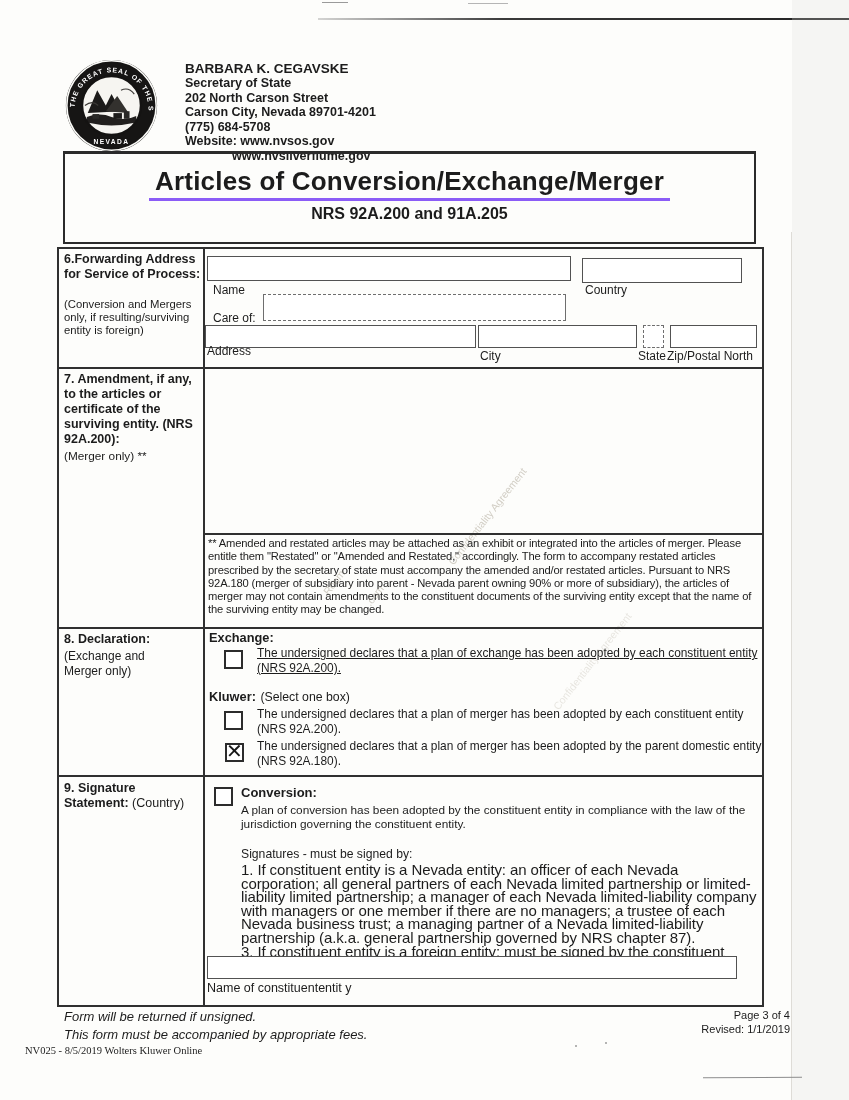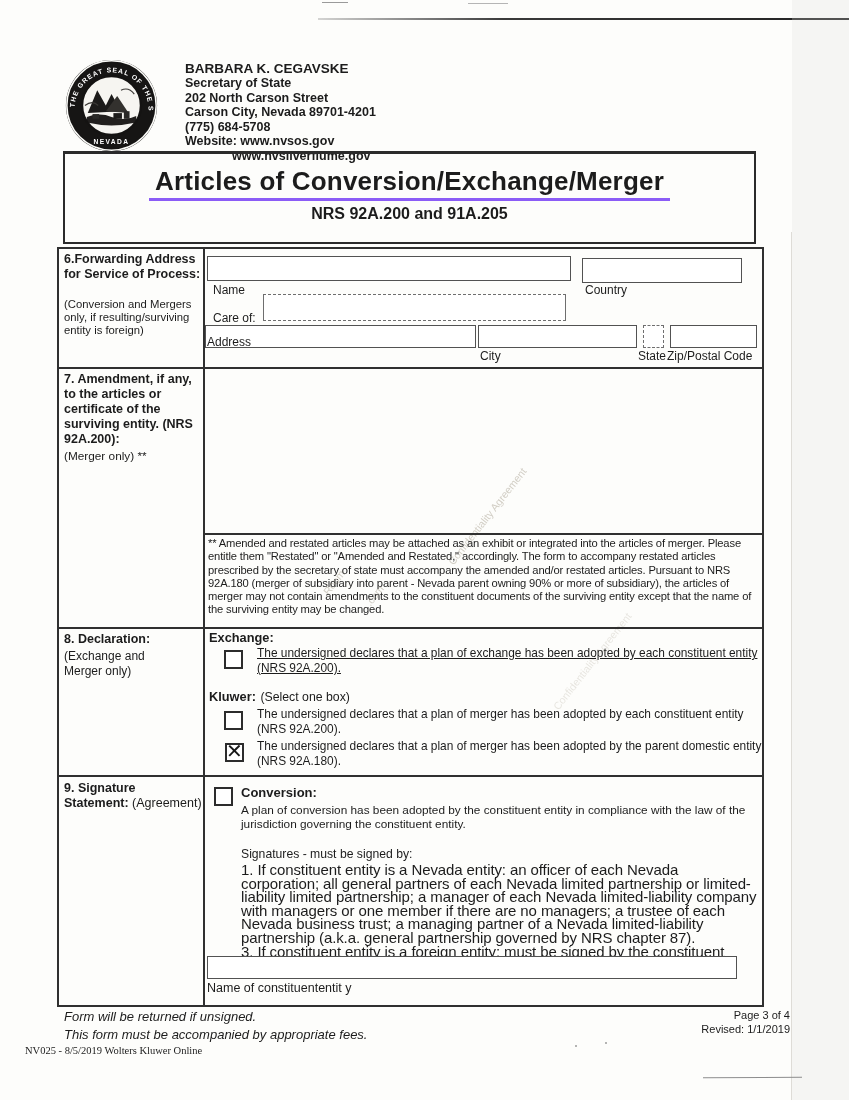--- a/index.html
+++ b/index.html
@@ -123,24 +123,24 @@
   <div class="abs flabel" style="left:213px;top:283px;">Name</div>
   <div class="abs flabel" style="left:585px;top:283px;">Country</div>
 
   <div class="abs flabel" style="left:213px;top:299px;margin-top:12px;">Care of:</div>
   <div class="abs inputbox careof" style="left:263px;top:294px;width:301px;height:25px;"></div>
 
   <div class="abs inputbox" style="left:205px;top:325px;width:269px;height:21px;"></div>
   <div class="abs inputbox" style="left:478px;top:325px;width:157px;height:21px;"></div>
   <div class="abs inputbox dashed" style="left:643px;top:325px;width:19px;height:21px;"></div>
   <div class="abs inputbox" style="left:670px;top:325px;width:85px;height:21px;"></div>
-  <div class="abs flabel" style="left:207px;top:335px;">Address</div>
+  <div class="abs flabel" style="left:207px;top:344px;">Address</div>
   <div class="abs flabel" style="left:480px;top:349px;">City</div>
   <div class="abs flabel" style="left:638px;top:349px;">State</div>
-  <div class="abs flabel" style="left:667px;top:349px;">Zip/Postal Code</div>
+  <div class="abs flabel" style="left:667px;top:349px;">Zip/Postal North</div>
 
   <div class="abs rowlabel" style="left:64px;top:372px;width:143px;">7. Amendment,  if any, to the articles or certificate of the surviving entity. (NRS 92A.200):</div>
   <div class="abs rownote" style="left:64px;top:450px;width:143px;font-size:11.8px;">(Merger only) **</div>
   <div class="abs" style="left:203px;top:367px;width:559px;height:166px;"></div>
   <div class="abs" style="left:208px;top:537px;width:549px;font-size:11.2px;line-height:13.3px;letter-spacing:-0.15px;">** Amended and restated articles may be attached as an exhibit or integrated into the articles of merger. Please entitle them "Restated" or "Amended and Restated," accordingly. The form to accompany restated articles prescribed by the secretary of state must accompany the amended and/or restated articles. Pursuant to NRS 92A.180 (merger of subsidiary into parent - Nevada parent owning 90% or more of subsidiary), the articles of merger may not contain amendments to the constituent documents of the surviving entity except that the name of the surviving entity may be changed.</div>
 
   <div class="abs rowlabel" style="left:64px;top:632px;width:140px;">8. Declaration:</div>
   <div class="abs rownote" style="left:64px;top:649px;width:120px;font-size:12px;line-height:15px;">(Exchange and Merger only)</div>
 
   <div class="abs subhead" style="left:209px;top:630px;">Exchange:</div>
@@ -158,21 +158,21 @@
     </div>
   <div class="abs cbtext" style="left:257px;top:707px;width:507px;">The undersigned declares that a plan of merger has been adopted by each constituent entity (NRS 92A.200).</div>
 
   <div class="abs cb" style="left:225px;top:743px;">
       <span class="mark">✕</span>
     </div>
   <div class="abs cbtext" style="left:257px;top:739px;width:507px;">The undersigned declares that a plan of merger has been adopted by the parent domestic entity (NRS 92A.180).</div>
 
   <div class="abs" style="left:64px;top:781px;width:138px;font-size:12.5px;line-height:15px;">
     <span style="font-weight:bold;margin-top:16px;">9. Signature Statement:</span>
-    <span>(Agreement)</span>
+    <span>(Country)</span>
   </div>
 
   <div class="abs cb" style="left:214px;top:787px;">
       <span class="mark"></span>
     </div>
   <div class="abs subhead" style="left:241px;top:785px;font-size:13px;">Conversion:</div>
   <div class="abs body-par" style="left:241px;top:803px;width:517px;">A plan of conversion has been adopted by the constituent entity in compliance with the law of the jurisdiction governing the constituent entity.</div>
   <div class="abs" style="left:241px;top:847px;font-size:12.2px;">Signatures - must be signed by:</div>
   <div class="abs" style="left:241px;top:863px;width:517px;font-size:15px;line-height:13.6px;letter-spacing:-0.1px;">
     <div>1. If constituent entity is a Nevada entity: an officer of each Nevada corporation; all general partners of each Nevada limited partnership or limited-liability limited partnership; a manager of each Nevada limited-liability company with managers or one member if there are no managers; a trustee of each Nevada business trust; a managing partner of a Nevada limited-liability partnership (a.k.a. general partnership governed by NRS chapter 87).</div>

